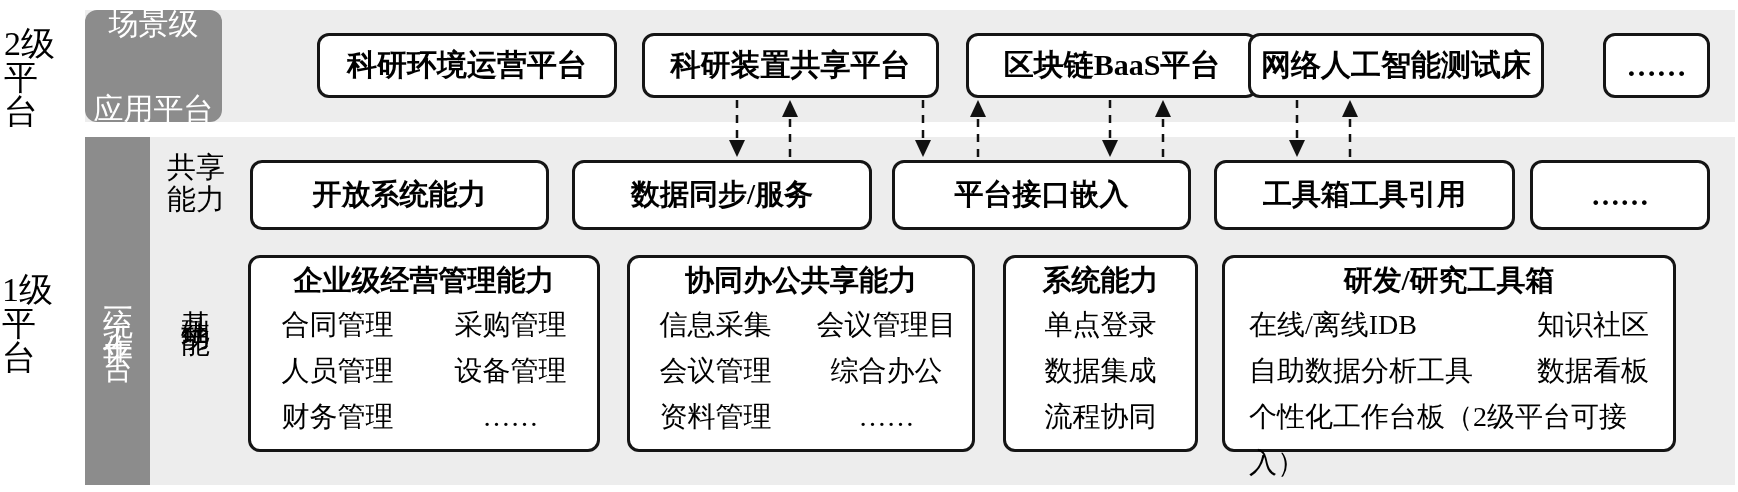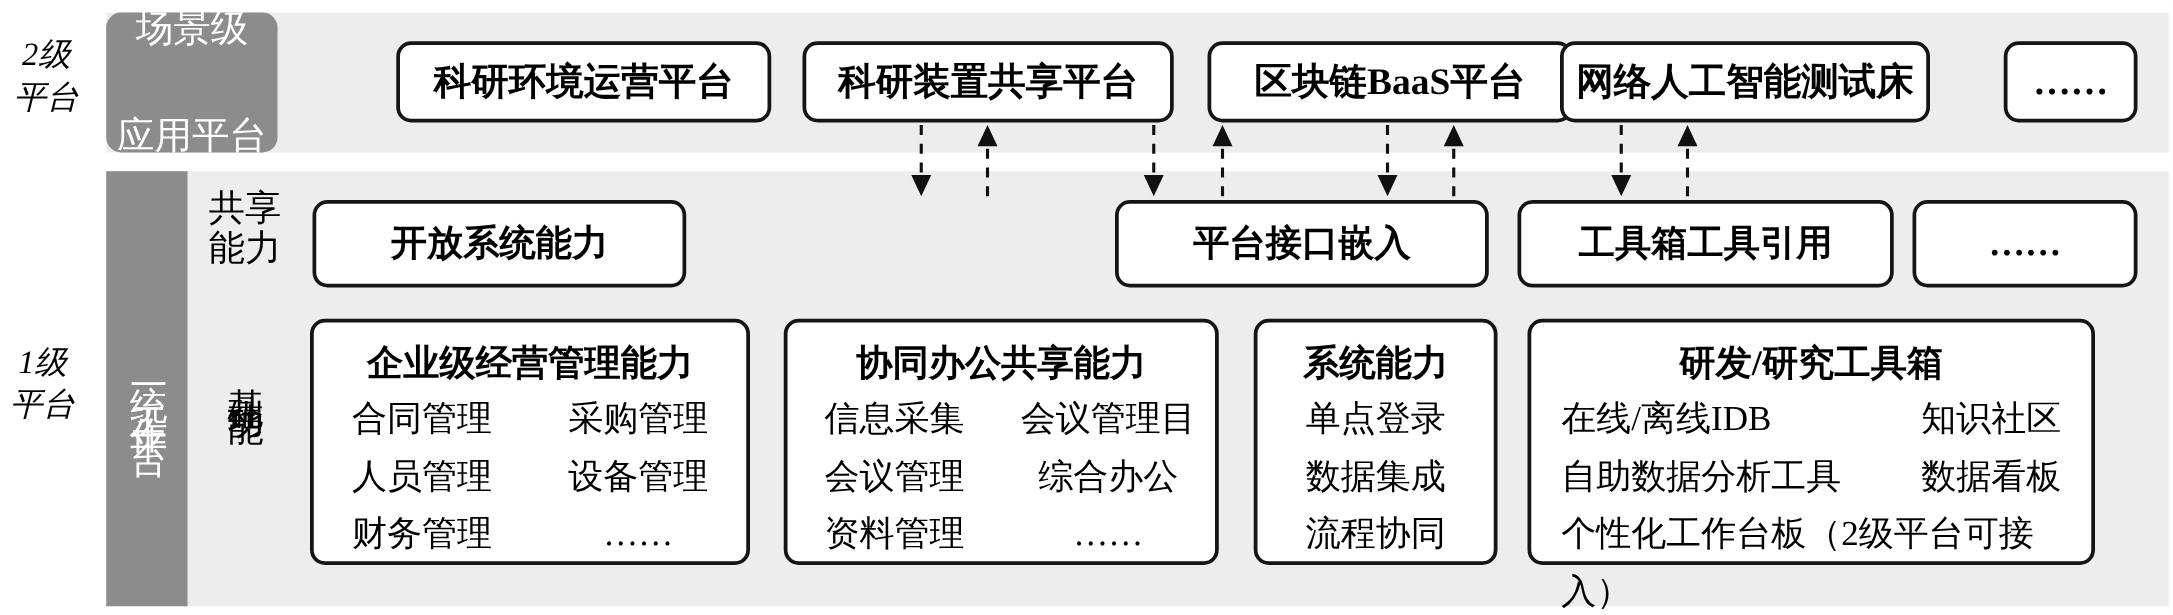--- a/index.html
+++ b/index.html
@@ -4,21 +4,21 @@
 <style>
   * { margin:0; padding:0; box-sizing:border-box; }
   html,body { background:#ffffff; }
   body { font-family:"Liberation Serif","DejaVu Serif",serif; color:#000; }
   .canvas { position:relative; width:1738px; height:492px; background:#fff; overflow:hidden; }
 
   .band { position:absolute; background:#ededed; }
   .band-top { left:85px; top:10px; width:1650px; height:112px; }
   .band-bottom { left:85px; top:137px; width:1650px; height:348px; }
 
-  .side-label { position:absolute; text-align:center; font-size:26px; line-height:34px;font-style:italic; }
+  .side-label { position:absolute; text-align:left; font-size:34px; line-height:34px; }
   .side-label span { display:block; }
   .lvl2 { left:4px; top:27px; width:66px; }
   .lvl1 { left:2px; top:273px; width:64px; }
 
   .header-box { position:absolute; left:85px; top:10px; width:137px; height:112px;
     background:#8c8c8c; color:#fff; border-radius:12px;
     display:flex; flex-direction:column; justify-content:center; align-items:center;
     font-size:30px; line-height:40px;gap:45px; }
 
   .vbar { position:absolute; left:85px; top:137px; width:65px; height:348px; background:#8c8c8c;
@@ -32,21 +32,21 @@
   .base-label { position:absolute; left:156px; top:287px; width:80px; height:145px;
     display:flex; justify-content:center; }
   .base-label .vchars { writing-mode:vertical-lr; text-orientation:upright; font-size:29px; letter-spacing:6px; }
 
   .wbox { position:absolute; background:#fff; border:3px solid #151515; border-radius:12px;
     display:flex; align-items:center; justify-content:center; font-weight:bold; }
   .tbox { top:33px; height:65px; font-size:30px; }
   .sbox { top:160px; height:70px; font-size:29px; }
 
   .bbox { position:absolute; top:255px; height:197px; background:#fff; border:3px solid #151515;
-    border-radius:12px; padding-top:11px; }
+    border-radius:12px; padding-top:0; }
   .btitle { text-align:center; font-size:29px; font-weight:bold; height:44px; line-height:44px; }
   .brow { display:flex; height:46px; line-height:46px; font-size:28px; }
   .brow.halves span { flex:1; text-align:center; }
   .brow.one { justify-content:center; }
   .brow.spread { justify-content:space-between; padding:0 24px; }
   .brow.left { padding-left:24px; }
 
   svg.arrows { position:absolute; left:0; top:0; pointer-events:none; }
   .dash { stroke:#111; stroke-width:2.5; stroke-dasharray:8 7; fill:none; }
   .head { fill:#111; stroke:none; }
@@ -84,20 +84,21 @@
   <div class="vbar">
     <span class="vtext">统一工作平台</span>
   </div>
 
   <div class="share-label">
     <span>共享</span>
     <span>能力</span>
   </div>
 
   <div class="wbox sbox" style="left:250px;width:299px">开放系统能力</div>
+  <div class="wbox sbox" style="left:572px;width:300px">数据同步/服务</div>
   <div class="wbox sbox" style="left:892px;width:299px">平台接口嵌入</div>
   <div class="wbox sbox" style="left:1214px;width:301px">工具箱工具引用</div>
   <div class="wbox sbox" style="left:1530px;width:180px">……</div>
 
   <div class="base-label">
     <span class="vchars">基础功能</span>
   </div>
 
   <div class="bbox" style="left:248px;width:352px">
     <div class="btitle">企业级经营管理能力</div>

